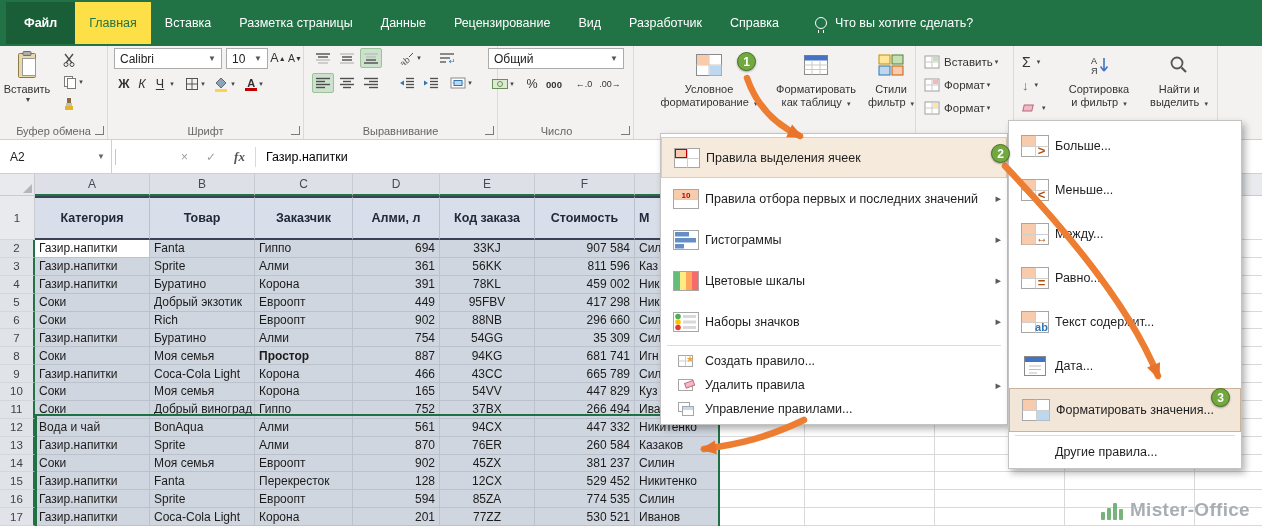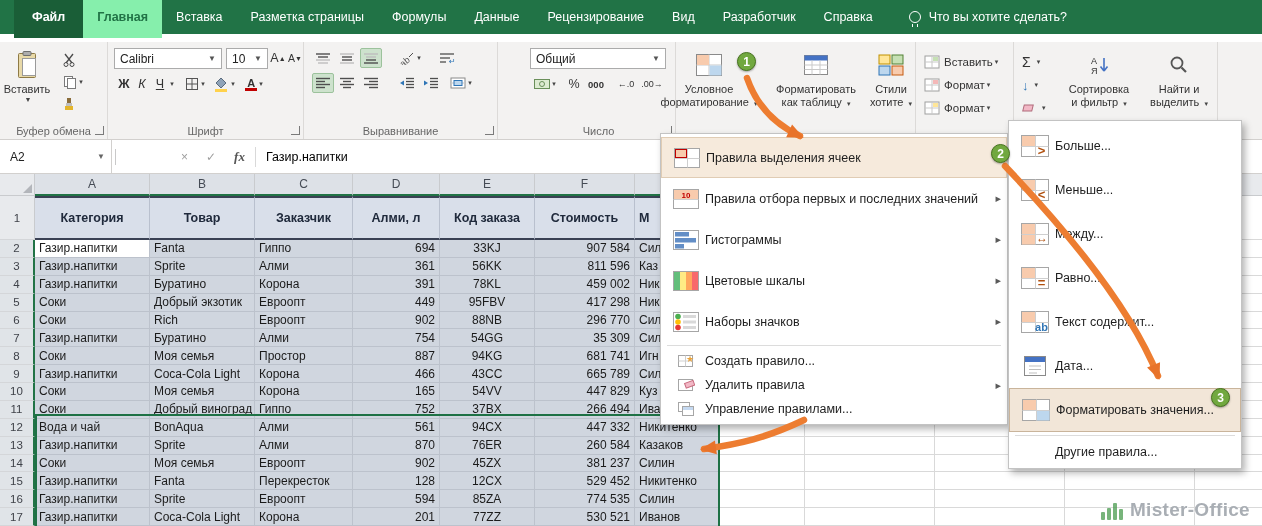--- a/index.html
+++ b/index.html
@@ -1,23 +1,23 @@
 <!DOCTYPE html>
 <html><head>
 <meta charset="utf-8">
 <style>
   *{margin:0;padding:0;box-sizing:border-box}
   body{font-family:"Liberation Sans","DejaVu Sans",sans-serif;background:#888}
   .screen{position:relative;width:1262px;height:526px;background:#fff;overflow:hidden;font-size:12px;color:#222}
 
   
-  .tabbar{position:absolute;top:0;left:0;right:0;height:34px;background:#217346;display:flex;align-items:center;padding-left:14px;color:#fff;z-index:10}
+  .tabbar{position:absolute;top:0;left:0;right:0;height:46px;background:#217346;display:flex;align-items:center;padding-left:6px;color:#fff;z-index:10}
   .tab{padding:0 14px;height:42px;display:flex;align-items:center;font-size:12.5px;white-space:nowrap}
   .tab.file{background:#1A5E37;font-weight:bold;padding:0 18px}
-  .tab.active{background:#86efac;color:#217346;font-weight:bold}
+  .tab.active{background:#fde047;color:#217346;font-weight:normal}
   .tellme{display:flex;align-items:center;margin-left:22px;font-size:12.5px;white-space:nowrap}
   .bulb{width:12px;height:12px;border:1.5px solid #fff;border-radius:50%;position:relative;margin-right:8px}
   .bulb::after{content:'';position:absolute;left:2.5px;bottom:-4.5px;width:4px;height:3px;border-left:1.5px solid #fff;border-right:1.5px solid #fff}
 
   
   .ribbon{position:absolute;top:42px;left:0;right:0;height:98px;background:#F3F2F1;border-bottom:1px solid #D2D0CE;z-index:9}
   .rgroup{position:absolute;top:0;height:97px;border-right:1px solid #DCDAD8}
   .glabel{position:absolute;bottom:2px;left:0;width:100%;text-align:center;font-size:11px;color:#666;white-space:nowrap}
   .launch{position:absolute;right:3px;bottom:4px;width:9px;height:9px;border-right:1.5px solid #7A7A7A;border-bottom:1.5px solid #7A7A7A}
   .combo{position:absolute;background:#fff;border:1px solid #ABABAB;font-size:12px;display:flex;align-items:center;padding:0 5px;height:21px;color:#222}
@@ -87,21 +87,20 @@
 <body>
 
 <div class="screen">
 
   <div class="tabbar">
     <div style="display:flex;height:42px">
         <div class="tab file">Файл</div>
         <div class="tab active">Главная</div>
         <div class="tab">Вставка</div>
         <div class="tab">Разметка страницы</div>
-        <div class="tab">Формулы</div>
         <div class="tab">Данные</div>
         <div class="tab">Рецензирование</div>
         <div class="tab">Вид</div>
         <div class="tab">Разработчик</div>
         <div class="tab">Справка</div>
       </div>
     <div class="tellme">
       <span class="bulb"></span>
       <span>Что вы хотите сделать?</span>
     </div>
@@ -307,21 +306,21 @@
             <rect x="1" y="1" width="14" height="10" fill="#fff" stroke="#8A8A8A"></rect>
             <line x1="1" y1="6" x2="15" y2="6" stroke="#C9C9C9"></line>
             <rect x="4" y="3.5" width="8" height="5" fill="#BDD7EE" stroke="#2E75B6"></rect>
           </svg>
           <span class="mini-arr">▾</span>
         </div>
       <div class="glabel">Выравнивание</div>
       <span class="launch"></span>
     </div>
 
-    <div class="rgroup" style="left:522px;width:154px">
+    <div class="rgroup" style="left:480px;width:154px">
       <div class="combo" style="left:8px;top:6px;width:136px">
           <span>Общий</span>
           <span class="arr">▼</span>
         </div>
       <div class="gbtn" style="left:8px;top:32px;width:30px">
           <svg width="16" height="10">
             <rect x="0.5" y="0.5" width="15" height="9" fill="#DDEBD2" stroke="#6A8F5A"></rect>
             <circle cx="8" cy="5" r="2.5" fill="none" stroke="#6A8F5A"></circle>
           </svg>
           <span class="mini-arr">▾</span>
@@ -365,21 +364,21 @@
       <div class="bigbtn" style="left:216px;width:46px">
         <span class="bico">
             <svg width="26" height="22">
               <rect x="1" y="1" width="11" height="9" fill="#FFE699" stroke="#BF9000"></rect>
               <rect x="14" y="1" width="11" height="9" fill="#C6E0B4" stroke="#538135"></rect>
               <rect x="1" y="12" width="11" height="9" fill="#BDD7EE" stroke="#2E75B6"></rect>
               <rect x="14" y="12" width="11" height="9" fill="#F8CBAD" stroke="#C55A11"></rect>
             </svg>
           </span>
         <span class="bl">Стили</span>
-        <span class="bl"><span>хотите</span> <span class="mini-arr">▾</span></span>
+        <span class="bl"><span>фильтр</span> <span class="mini-arr">▾</span></span>
       </div>
     </div>
 
     <div class="rgroup" style="left:916px;width:98px">
       <div class="rowbtn" style="left:8px;top:10px">
           <svg width="16" height="14">
             <rect x="1" y="1" width="14" height="12" fill="#fff" stroke="#A0A0A0"></rect>
             <line x1="8" y1="1" x2="8" y2="13" stroke="#C9C9C9"></line>
             <line x1="1" y1="7" x2="15" y2="7" stroke="#C9C9C9"></line>
             <rect x="9" y="2" width="5" height="4" fill="#C6E0B4"></rect>
@@ -556,21 +555,21 @@
           <div class="cell" style="width: 130px;"></div>
           <div class="cell" style="width: 80px;"></div>
         </div>
         <div class="sheet-row">
           <div class="rn selrow">6</div>
           <div class="cell sel" style="width: 115px; justify-content: flex-start;">Соки</div>
           <div class="cell sel" style="width: 105px; justify-content: flex-start;">Rich</div>
           <div class="cell sel" style="width: 98px; justify-content: flex-start;">Евроопт</div>
           <div class="cell sel" style="width: 87px; justify-content: flex-end;">902</div>
           <div class="cell sel" style="width: 95px; justify-content: center;">88NB</div>
-          <div class="cell sel" style="width: 100px; justify-content: flex-end;">296 770</div>
+          <div class="cell sel" style="width: 100px; justify-content: flex-end;">296 660</div>
           <div class="cell sel" style="width: 85px; justify-content: flex-start;">Сил</div>
           <div class="cell" style="width: 85px;"></div>
           <div class="cell" style="width: 130px;"></div>
           <div class="cell" style="width: 130px;"></div>
           <div class="cell" style="width: 130px;"></div>
           <div class="cell" style="width: 80px;"></div>
         </div>
         <div class="sheet-row">
           <div class="rn selrow">7</div>
           <div class="cell sel" style="width: 115px; justify-content: flex-start;">Газир.напитки</div>
@@ -583,21 +582,21 @@
           <div class="cell" style="width: 85px;"></div>
           <div class="cell" style="width: 130px;"></div>
           <div class="cell" style="width: 130px;"></div>
           <div class="cell" style="width: 130px;"></div>
           <div class="cell" style="width: 80px;"></div>
         </div>
         <div class="sheet-row">
           <div class="rn selrow">8</div>
           <div class="cell sel" style="width: 115px; justify-content: flex-start;">Соки</div>
           <div class="cell sel" style="width: 105px; justify-content: flex-start;">Моя семья</div>
-          <div class="cell sel" style="width: 98px; justify-content: flex-start;">Простор</div>
+          <div class="cell sel" style="width: 98px; justify-content: flex-start; font-weight: bold;">Простор</div>
           <div class="cell sel" style="width: 87px; justify-content: flex-end;">887</div>
           <div class="cell sel" style="width: 95px; justify-content: center;">94KG</div>
           <div class="cell sel" style="width: 100px; justify-content: flex-end;">681 741</div>
           <div class="cell sel" style="width: 85px; justify-content: flex-start;">Игн</div>
           <div class="cell" style="width: 85px;"></div>
           <div class="cell" style="width: 130px;"></div>
           <div class="cell" style="width: 130px;"></div>
           <div class="cell" style="width: 130px;"></div>
           <div class="cell" style="width: 80px;"></div>
         </div>

